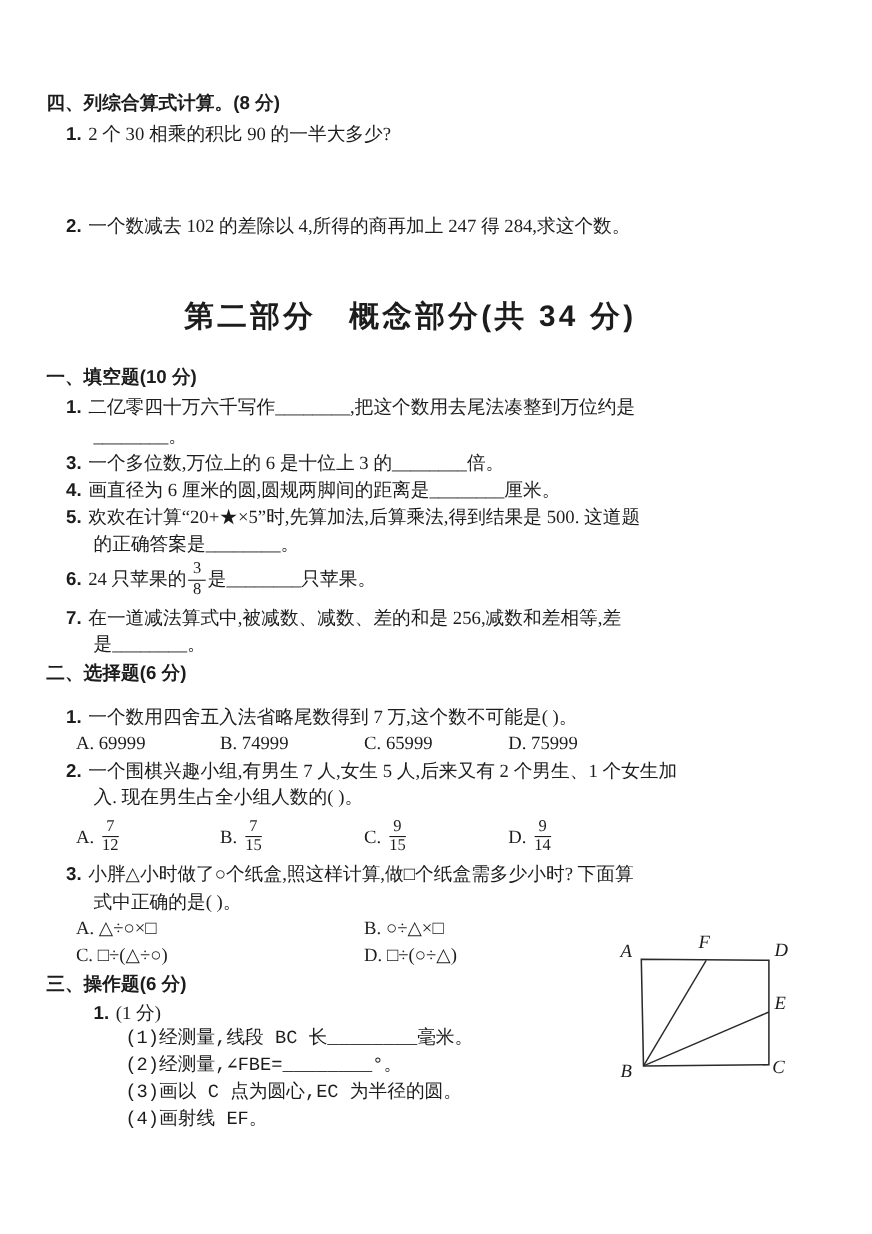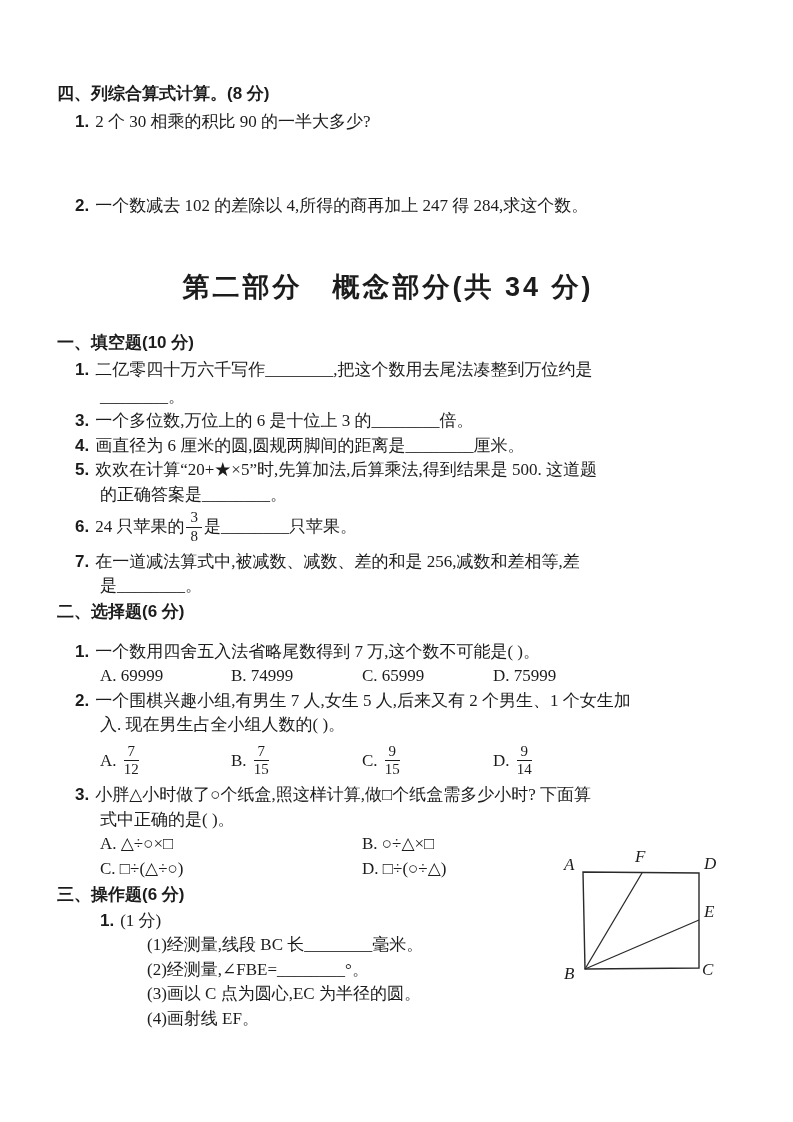--- a/index.html
+++ b/index.html
@@ -9,21 +9,21 @@
     height: 1122px;
     margin: 0 auto;
     background: #ffffff;
     font-family: "Liberation Serif", "DejaVu Serif", serif;
     font-size: 17px;
     color: #1c1c1c;
     overflow: hidden;
   }
   .content {
     position: absolute;
-    left: 57px;
+    left: 42px;
     top: 82px;
     width: 662px;
   }
   .line { line-height: 23.5px; margin-top: 1px; }
   .sec-header {
     font-family: "Liberation Sans", "DejaVu Sans", sans-serif;
     font-weight: 700;
     font-size: 17px;
     line-height: 24px;
   }
@@ -38,38 +38,38 @@
     text-align: center;
     font-family: "Liberation Sans", "DejaVu Sans", sans-serif;
     font-weight: 700;
     font-size: 27px;
     letter-spacing: 3px;
     margin-top: 52px;
     margin-bottom: 0;
   }
   .gap-large { margin-top: 60px; }
   .gap-mid { margin-top: 26px; }
-  .optrow { display: flex; margin-left: 43px; }
+  .optrow { display: flex; margin-left: 27px; }
   .optrow .opt { width: 131px; flex: 0 0 auto; }
   .optrow .opt:last-child { width: auto; }
   .optrow-wide .opt { width: 262px; }
   .frac {
     display: inline-block;
     text-align: center;
     vertical-align: middle;
     line-height: 1.05;
     font-size: 15px;
     margin: 0 2px;
   }
   .frac .fnum { display: block; border-bottom: 1.4px solid #1c1c1c; padding: 0 4px 1px; }
   .frac .fden { display: block; padding-top: 1px; }
   .frac-line { display: flex; align-items: center; line-height: 32px; }
   .fopt { display: flex; align-items: center; }
   .fopt .flabel { margin-right: 5px; }
-  .op-item { margin-left: 90px; line-height: 24px; margin-top: 0.5px; }
+  .op-item { margin-left: 72px; line-height: 24px; margin-top: 0.5px; font-family: Liberation Mono, monospace; }
   .figure-box { position: absolute; left: 558px; top: 846px; }
   .fig-label {
     font-family: "Liberation Serif", "DejaVu Serif", serif;
     font-style: italic;
     font-size: 17px;
     fill: #1c1c1c;
   }
 </style>
 </head>
 <body>

